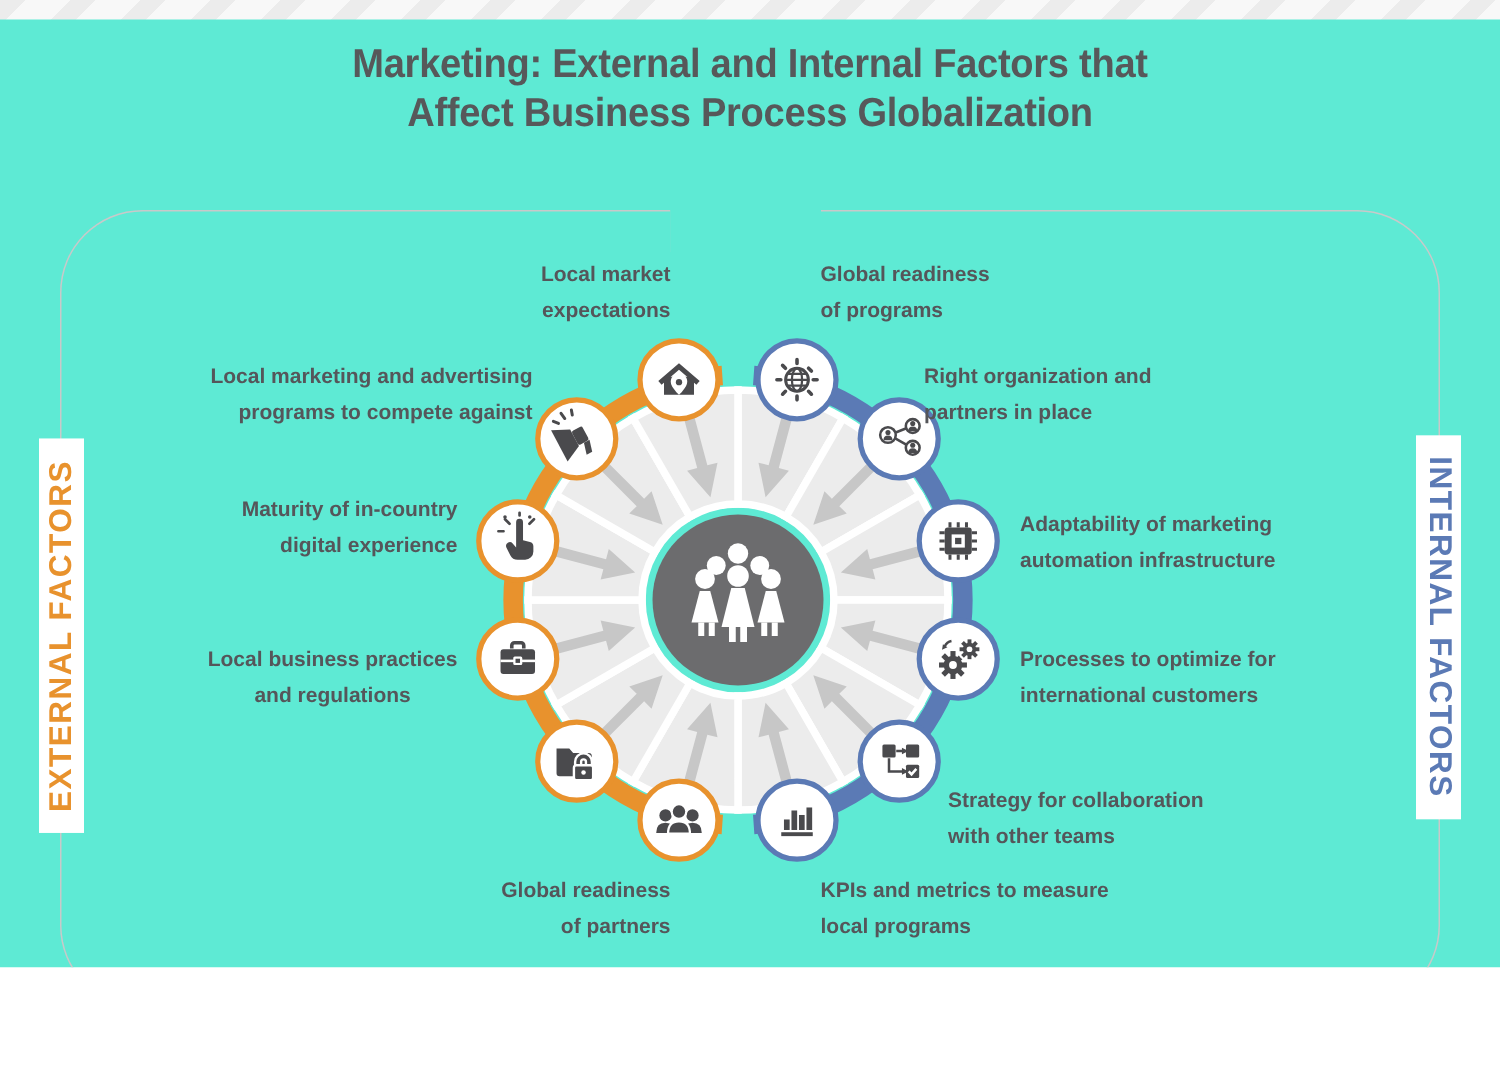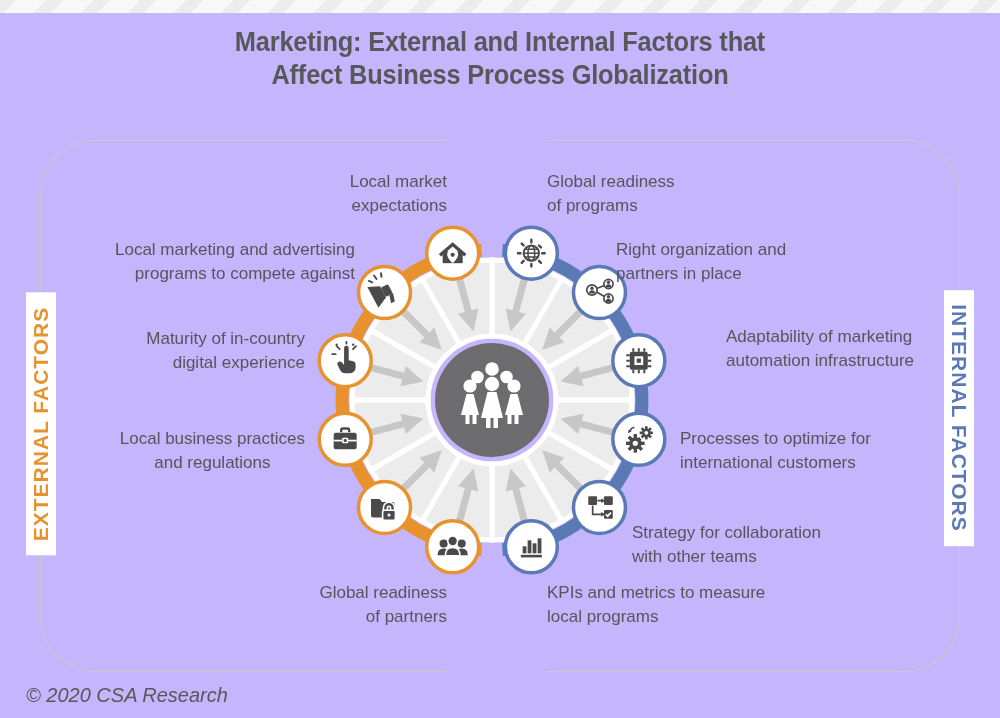--- a/index.html
+++ b/index.html
@@ -1,38 +1,38 @@
 <!DOCTYPE html>
 <html><head>
 <meta charset="utf-8">
 <style>
   html,body{margin:0;padding:0;background:#fff;}
-  .canvas{position:relative;width:1000px;height:718px;background:#c4b5fd;overflow:hidden;
+  .canvas{position:relative;width:1000px;height:645px;background:#5eead4;overflow:hidden;
           font-family:"Liberation Sans",sans-serif;}
   .top-band{position:absolute;left:0;top:0;width:1000px;height:13px;
             background:repeating-linear-gradient(135deg,#ececec 0 12px,#f8f8f8 12px 33px);}
   .title{position:absolute;left:0;top:26px;width:1000px;margin:0;text-align:center;
          font-size:27px;line-height:33px;font-weight:700;color:#57585a;
          letter-spacing:-0.2px;transform:scaleX(0.94);}
   .panel{position:absolute;top:140px;height:530px;border:1.5px solid #c9c9c9;}
   .panel-left{left:40px;width:406px;border-right:none;border-radius:55px 0 0 55px;}
   .panel-right{left:547px;width:412px;border-left:none;border-radius:0 55px 55px 0;}
   .side-label{position:absolute;font-weight:700;font-size:21px;letter-spacing:1px;
               background:#ffffff;padding:3px 14px;white-space:nowrap;}
   .side-left{left:41px;top:424px;transform:translate(-50%,-50%) rotate(-90deg);color:#E8922D;}
   .side-right{left:959px;top:418px;transform:translate(-50%,-50%) rotate(90deg);color:#5B7AB5;}
   #wheel-svg{position:absolute;left:257px;top:165px;}
-  .f-label{position:absolute;font-size:17px;line-height:24px;font-weight:400;color:#55565a;
+  .f-label{position:absolute;font-size:14px;line-height:24px;font-weight:700;color:#55565a;
            white-space:pre-line;}
   .f-left{text-align:right;}
   .l-ext-0{right:553px;top:170px;} .l-ext-1{right:645px;top:238px;}
   .l-ext-2{right:695px;top:327px;} .l-ext-3{right:695px;top:427px;}
   .l-ext-4{right:645px;top:521px;} .l-ext-5{right:553px;top:581px;}
   .l-int-0{left:547px;top:170px;}  .l-int-1{left:616px;top:238px;}
-  .l-int-2{left:680px;top:325px;margin-left:46px;}  .l-int-3{left:680px;top:427px;}
+  .l-int-2{left:680px;top:337px;}  .l-int-3{left:680px;top:427px;}
   .l-int-4{left:632px;top:521px;}  .l-int-5{left:547px;top:581px;}
   .copyright{position:absolute;left:26px;top:684px;font-size:20px;font-style:italic;
              color:#57585a;}
 </style>
 </head>
 <body>
 
 <div class="canvas">
 
   <div class="top-band"></div>

